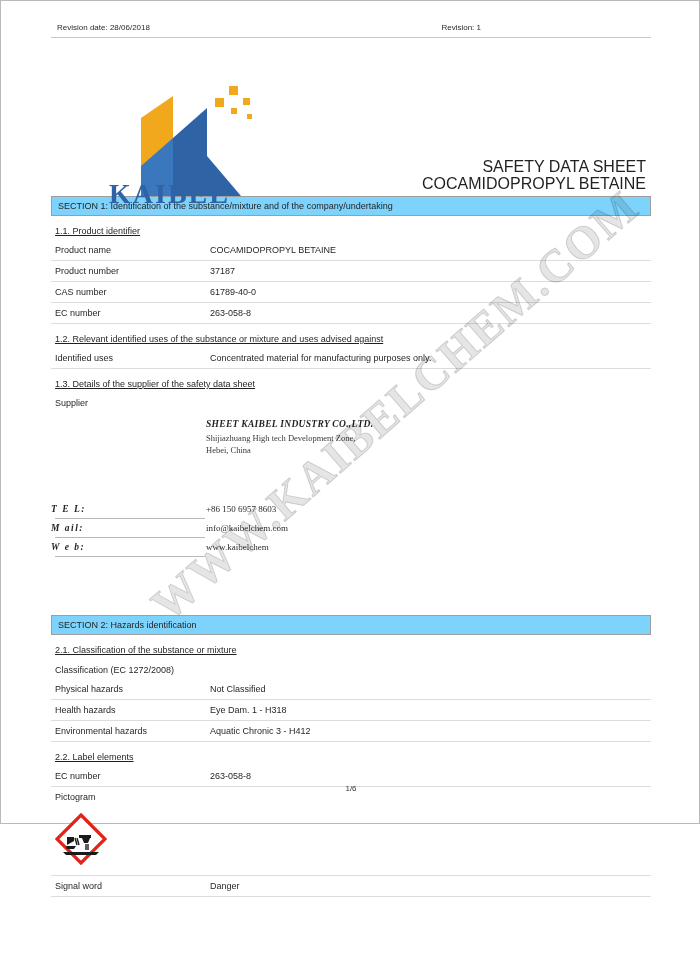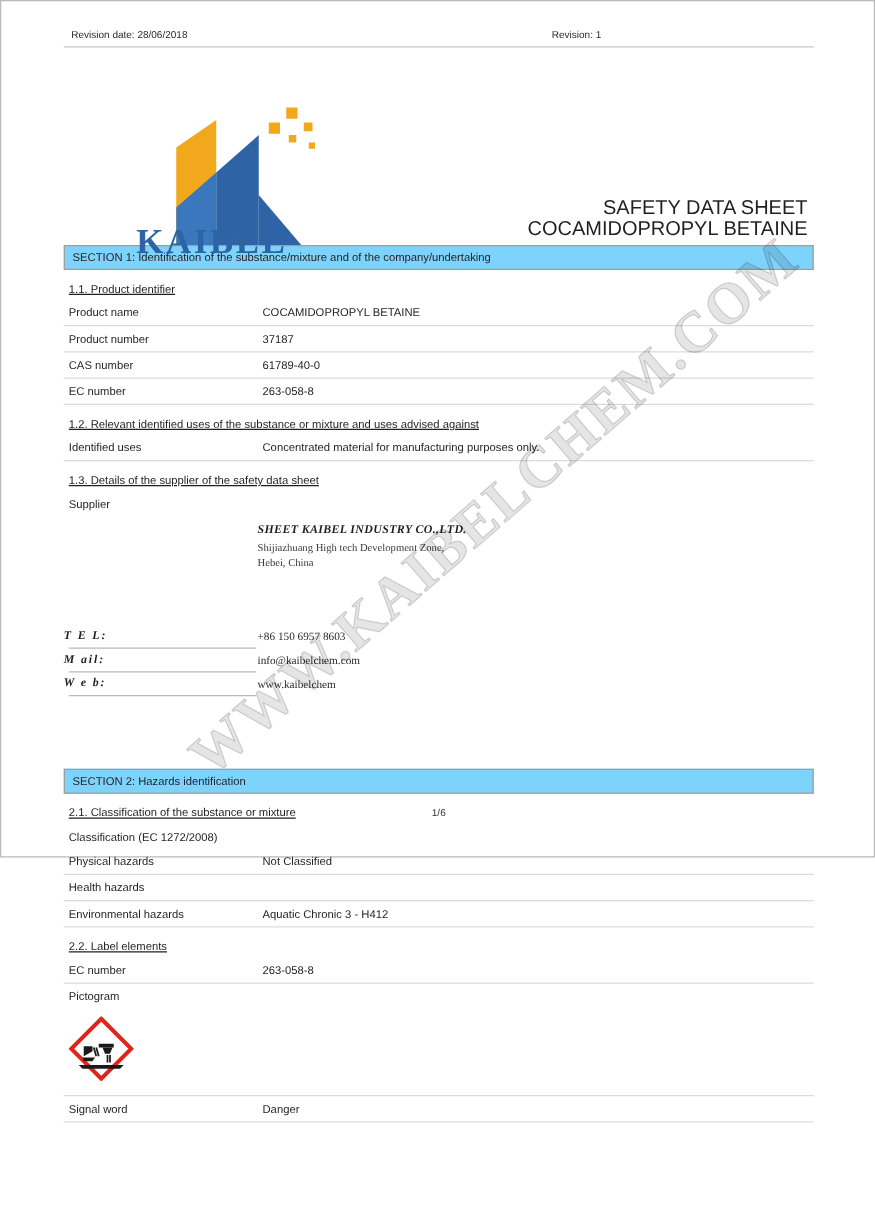--- a/index.html
+++ b/index.html
@@ -12,21 +12,21 @@
     height: 980px;
     font-family: "Liberation Sans", sans-serif;
     color: #231f20;
     position: relative;
     overflow: hidden;
   }
   .page {
     position: absolute;
     left: 0; top: 0;
     width: 700px;
-    height: 686px;
+    height: 824px;
     box-sizing: border-box;
     border: 1px solid #b9b9b9;
     background: #fff;
   }
   .content {
     position: absolute;
     left: 50px;
     top: 22px;
     width: 600px;
   }
@@ -299,20 +299,21 @@
 
     <div class="sub-head">2.1. Classification of the substance or mixture</div>
     <div class="plain-head">Classification (EC 1272/2008)</div>
 
     <div class="row">
       <div class="label">Physical hazards</div>
       <div class="value">Not Classified</div>
     </div>
     <div class="row">
       <div class="label">Health hazards</div>
+      <div class="value">Eye Dam. 1 - H318</div>
     </div>
     <div class="row">
       <div class="label">Environmental hazards</div>
       <div class="value">Aquatic Chronic 3 - H412</div>
     </div>
 
     <div class="sub-head">2.2. Label elements</div>
 
     <div class="row">
       <div class="label">EC number</div>

